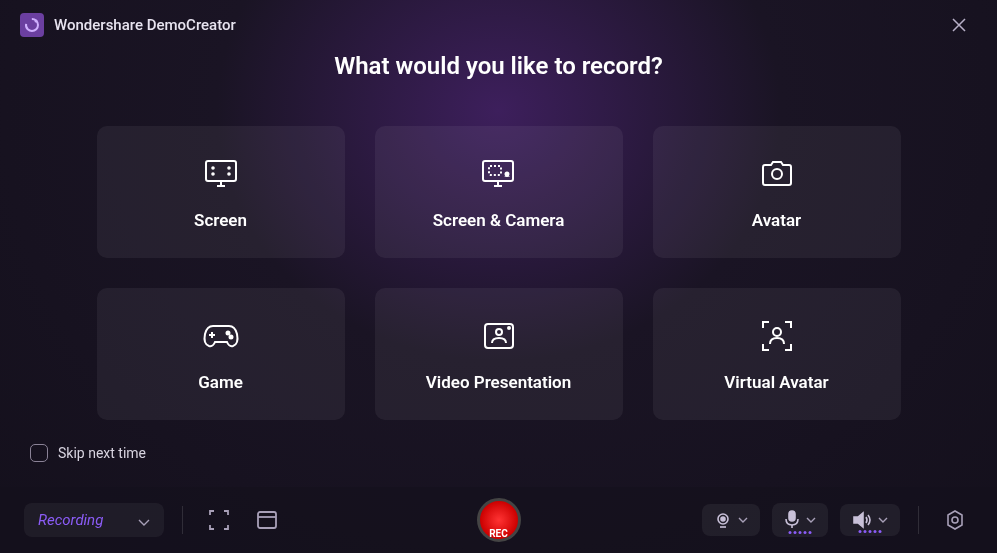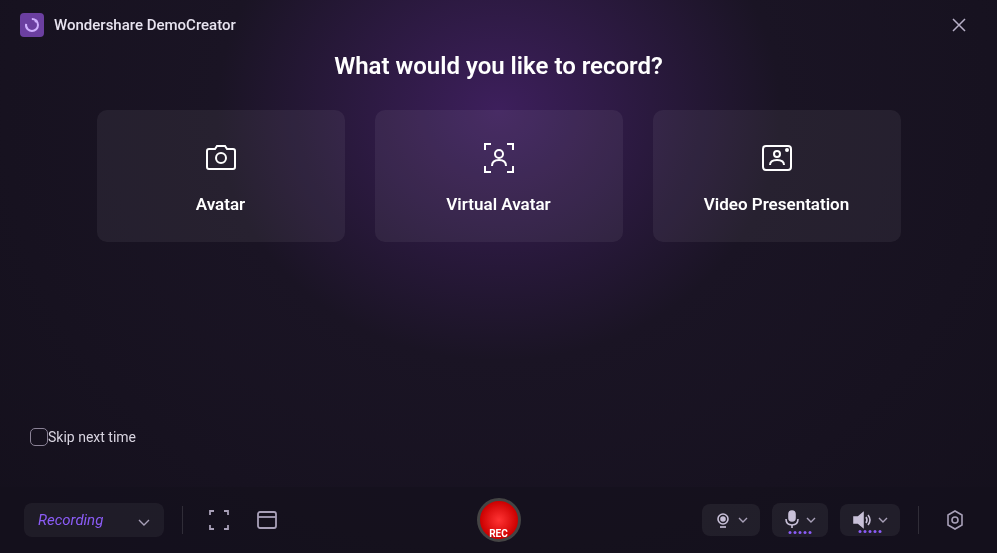--- a/index.html
+++ b/index.html
@@ -50,21 +50,21 @@
       justify-content: center;
       cursor: pointer;
       color: #b8b0c8;
     }
     .main-heading {
       text-align: center;
       font-size: 24px;
       font-weight: 600;
       color: #ffffff;
       margin-top: 6px;
-      margin-bottom: 30px;
+      margin-bottom: 46px;
     }
     .options-grid {
       display: grid;
       grid-template-columns: repeat(3, 248px);
       grid-template-rows: repeat(2, 132px);
       gap: 30px 30px;
       justify-content: center;
       padding: 0 92px;
     }
     .option-card {
@@ -87,20 +87,21 @@
       color: #ffffff;
     }
     .option-label {
       font-size: 17px;
       font-weight: 600;
       color: #ffffff;
     }
     .skip-row {
       display: flex;
       align-items: center;
+      gap: 10px;
       padding: 24px 30px 0 30px;
     }
     .checkbox {
       width: 18px;
       height: 18px;
       border: 1.5px solid #8a8296;
       border-radius: 5px;
       cursor: pointer;
     }
     .skip-label {
@@ -217,58 +218,97 @@
   <div class="close-btn">
     <svg width="14" height="14" viewBox="0 0 14 14">
         <path d="M1 1 L13 13 M13 1 L1 13" stroke="currentColor" stroke-width="1.5"></path>
       </svg>
   </div>
 </div>
 
 <div class="main-heading">What would you like to record?</div>
 
 <div class="options-grid">
-
+  <div class="option-card">
+    <div class="option-icon">
+      <svg width="36" height="32" viewBox="0 0 36 32" fill="none" stroke="currentColor" stroke-width="2">
+          <rect x="3" y="3" width="30" height="20" rx="2"></rect>
+          <line x1="14" y1="28" x2="22" y2="28"></line>
+          <line x1="18" y1="23" x2="18" y2="28"></line>
+          <circle cx="10" cy="10" r="0.8" fill="currentColor"></circle>
+          <circle cx="26" cy="10" r="0.8" fill="currentColor"></circle>
+          <circle cx="10" cy="16" r="0.8" fill="currentColor"></circle>
+          <circle cx="26" cy="16" r="0.8" fill="currentColor"></circle>
+        </svg>
+    </div>
+    <div class="option-label">Screen</div>
+  </div>
+
+  <div class="option-card">
+    <div class="option-icon">
+      <svg width="38" height="32" viewBox="0 0 38 32" fill="none" stroke="currentColor" stroke-width="2">
+          <rect x="3" y="3" width="30" height="20" rx="2"></rect>
+          <line x1="14" y1="28" x2="22" y2="28"></line>
+          <line x1="18" y1="23" x2="18" y2="28"></line>
+          <rect x="9" y="8" width="12" height="9" rx="1" stroke-dasharray="2 2"></rect>
+          <circle cx="27" cy="16" r="1.5" fill="currentColor"></circle>
+          <path d="M24 19 Q27 17 30 19" fill="currentColor" stroke="none"></path>
+        </svg>
+    </div>
+    <div class="option-label">Screen &amp; Camera</div>
+  </div>
 
   <div class="option-card">
     <div class="option-icon">
       <svg width="36" height="30" viewBox="0 0 36 30" fill="none" stroke="currentColor" stroke-width="2">
           <path d="M4 8 L4 24 Q4 26 6 26 L30 26 Q32 26 32 24 L32 8 Q32 6 30 6 L24 6 L22 3 L14 3 L12 6 L6 6 Q4 6 4 8 Z"></path>
           <circle cx="18" cy="15" r="5"></circle>
         </svg>
     </div>
     <div class="option-label">Avatar</div>
   </div>
 
+  <div class="option-card">
+    <div class="option-icon">
+      <svg width="40" height="28" viewBox="0 0 40 28" fill="none" stroke="currentColor" stroke-width="2">
+          <path d="M12 4 L28 4 Q34 4 36 12 Q38 22 32 24 Q28 25 26 20 L14 20 Q12 25 8 24 Q2 22 4 12 Q6 4 12 4 Z"></path>
+          <line x1="11" y1="10" x2="11" y2="16"></line>
+          <line x1="8" y1="13" x2="14" y2="13"></line>
+          <circle cx="27" cy="11" r="1.5" fill="currentColor"></circle>
+          <circle cx="30" cy="15" r="1.5" fill="currentColor"></circle>
+        </svg>
+    </div>
+    <div class="option-label">Game</div>
+  </div>
+
+  <div class="option-card">
+    <div class="option-icon">
+      <svg width="34" height="30" viewBox="0 0 34 30" fill="none" stroke="currentColor" stroke-width="2">
+          <rect x="3" y="3" width="28" height="24" rx="3"></rect>
+          <circle cx="17" cy="11" r="3"></circle>
+          <path d="M10 22 Q10 17 17 17 Q24 17 24 22"></path>
+          <circle cx="27" cy="7" r="1" fill="currentColor"></circle>
+        </svg>
+    </div>
+    <div class="option-label">Video Presentation</div>
+  </div>
 
   <div class="option-card">
     <div class="option-icon">
       <svg width="36" height="36" viewBox="0 0 36 36" fill="none" stroke="currentColor" stroke-width="2">
           <path d="M4 10 L4 4 L10 4"></path>
           <path d="M26 4 L32 4 L32 10"></path>
           <path d="M32 26 L32 32 L26 32"></path>
           <path d="M10 32 L4 32 L4 26"></path>
           <circle cx="18" cy="14" r="4"></circle>
           <path d="M11 26 Q11 20 18 20 Q25 20 25 26"></path>
         </svg>
     </div>
     <div class="option-label">Virtual Avatar</div>
   </div>
-
-  <div class="option-card">
-    <div class="option-icon">
-      <svg width="34" height="30" viewBox="0 0 34 30" fill="none" stroke="currentColor" stroke-width="2">
-          <rect x="3" y="3" width="28" height="24" rx="3"></rect>
-          <circle cx="17" cy="11" r="3"></circle>
-          <path d="M10 22 Q10 17 17 17 Q24 17 24 22"></path>
-          <circle cx="27" cy="7" r="1" fill="currentColor"></circle>
-        </svg>
-    </div>
-    <div class="option-label">Video Presentation</div>
-  </div>
 </div>
 
 <div class="skip-row">
   <div class="checkbox"></div>
   <div class="skip-label">Skip next time</div>
 </div>
 
 <div class="bottom-bar">
   <div class="recording-select">
     <span class="recording-label">Recording</span>

